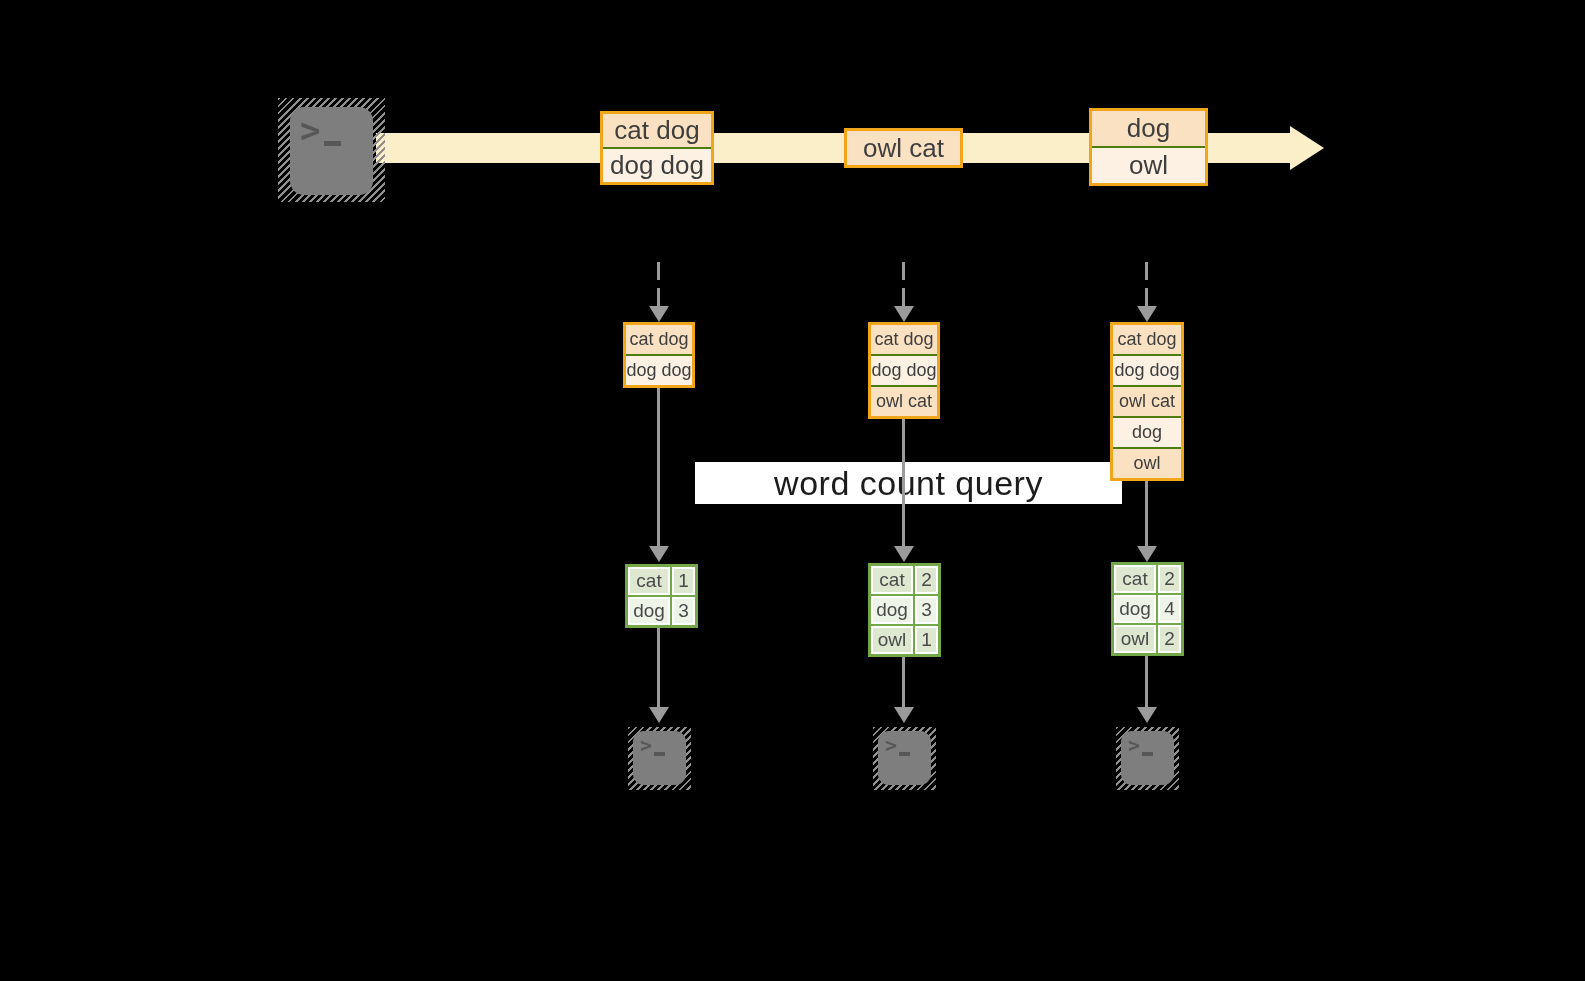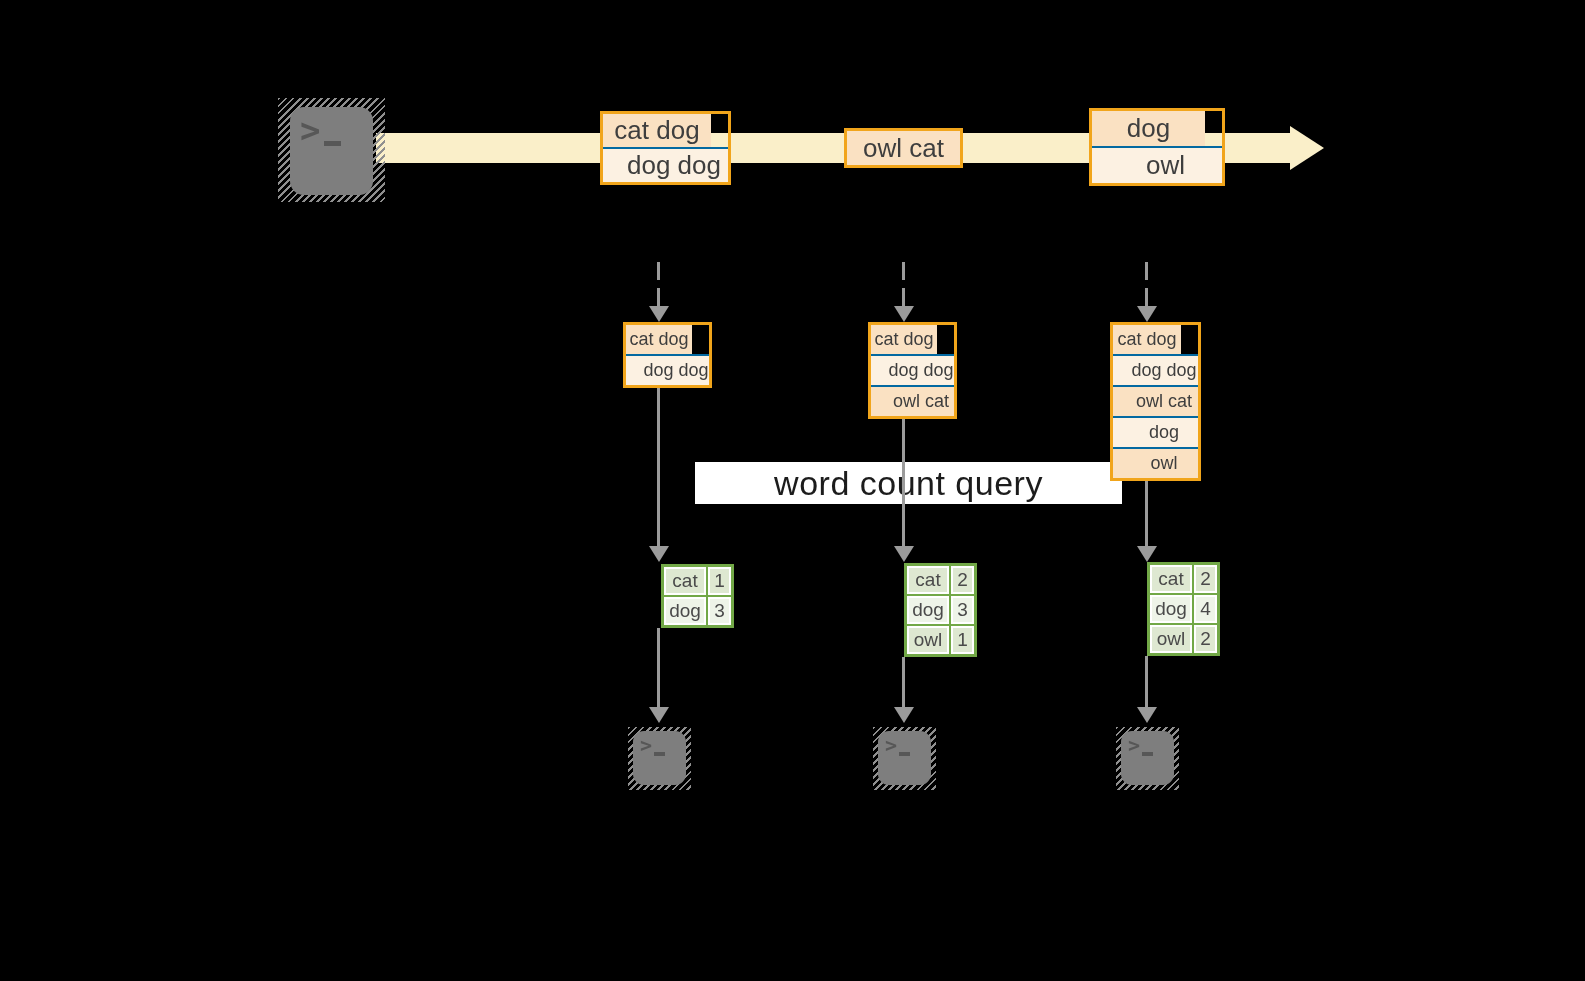--- a/index.html
+++ b/index.html
@@ -9,21 +9,21 @@
 
   
   .stream-band{left:376px;top:133px;width:914px;height:30px;background:#FAEFC9;z-index:1;}
   .stream-head{left:1290px;top:126px;width:0;height:0;z-index:1;
     border-top:22px solid transparent;border-bottom:22px solid transparent;
     border-left:34px solid #FAEFC9;}
 
   
   .obox{border:3px solid #F1A51B;display:flex;flex-direction:column;z-index:4;}
   .orow{display:flex;align-items:center;justify-content:center;color:#3E3E3E;}
-  .orow + .orow{border-top:2px solid #0369a1;padding-left:17px;}
+  .orow + .orow{border-top:2px solid #4d7c0f;}
   .peach{background:#FAE1C2;}
   .cream{background:#FCF1E2;}
   .ev .orow{font-size:26px;}
   .ev1 .orow{height:33px;width:108px;}
   .ev2 .orow{height:34px;width:113px;}
   .ev3 .orow{height:35px;width:113px;}
   .st .orow{font-size:18px;height:29px;}
   .st1 .orow{width:66px;}
   .st2 .orow{width:66px;}
   .st3 .orow{width:68px;}
@@ -34,21 +34,21 @@
   .ahead{width:0;height:0;border-left:10px solid transparent;
     border-right:10px solid transparent;border-top:16px solid #9B9B9B;z-index:3;}
 
   
   .query-band{left:695px;top:462px;width:427px;height:42px;background:#FFFFFF;z-index:2;
     display:flex;align-items:center;justify-content:center;}
   .query-label{font-size:34px;color:#1C1C1C;letter-spacing:0.5px;}
 
   
   .gtable{display:grid;grid-template-columns:42px 23px;gap:2px;
-    background:#72A847;border:3px solid #72A847;z-index:4;margin-left:36px;}
+    background:#72A847;border:3px solid #72A847;z-index:4;}
   .gcell{height:28px;display:flex;align-items:center;justify-content:center;
     box-shadow:inset 0 0 0 2px #FFFFFF;font-size:19px;color:#4A4A4A;}
   .g-dark{background:#DEE8D1;}
   .g-light{background:#EEF4E8;}
 
   
   .term{background:repeating-linear-gradient(135deg,#8F8F8F 0,#8F8F8F 2px,
     rgba(0,0,0,0) 2px,rgba(0,0,0,0) 5px);z-index:4;}
   .term-inner{position:absolute;background:#7E7E7E;}
   .chev{position:absolute;color:#575757;font-family:"DejaVu Sans Mono",monospace;

